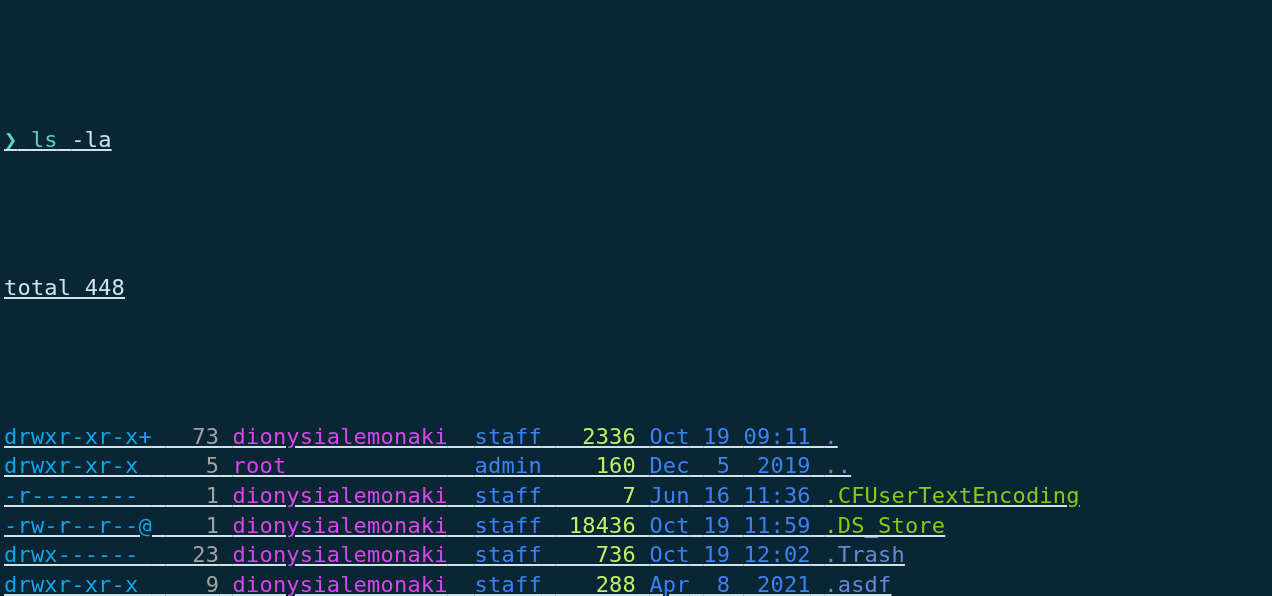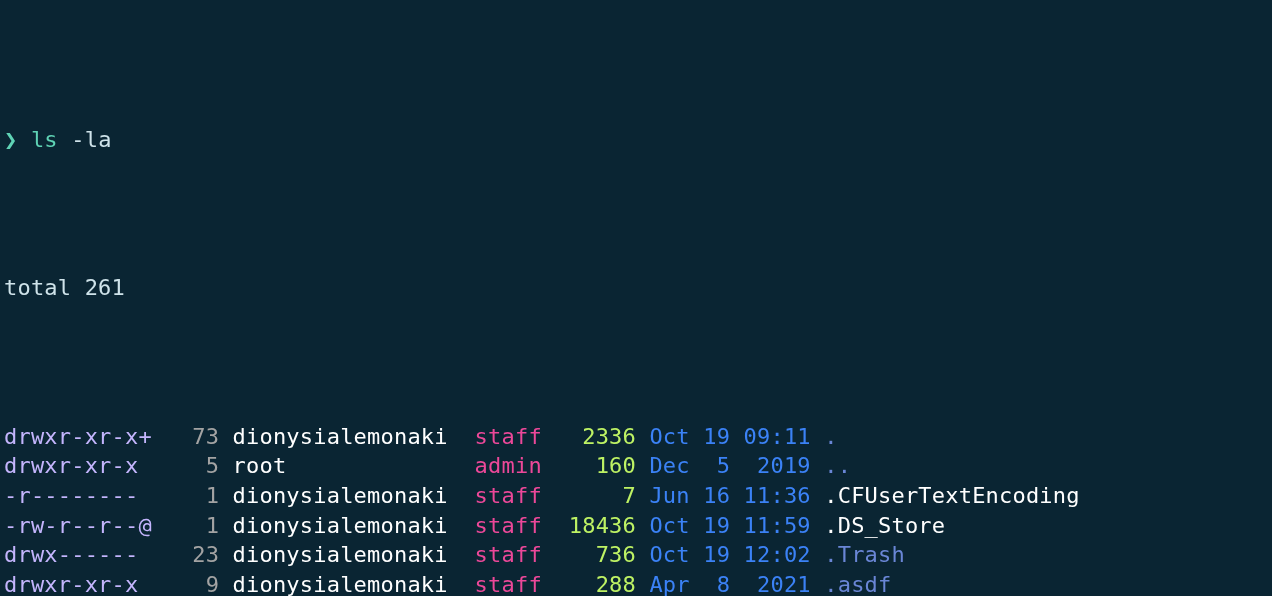--- a/index.html
+++ b/index.html
@@ -12,41 +12,41 @@
     line-height: 1.35;
     width: 1272px;
     height: 596px;
     overflow: hidden;
     letter-spacing: 0.2px;
   }
   .terminal {
     padding: 6px 4px;
     white-space: pre;
   }
-  .line { white-space: pre; }
+  .line { white-space: pre; text-decoration: underline; }
   .prompt-caret { color: #5fd3b5; font-weight: bold; }
   .cmd { color: #5fd3b5; }
   .arg { color: #cfe3ea; }
   .hdr { color: #cfe3ea; }
-  .perm  { color: #c4b5fd; }
+  .perm  { color: #0ea5e9; }
   .links { color: #a3a3a3; }
-  .owner { color: #ffffff; }
-  .group { color: #ec4899; }
+  .owner { color: #d946ef; }
+  .group { color: #3b82f6; }
   .size  { color: #bef264; }
   .date  { color: #3b82f6; }
-  .file-plain { color: #ffffff; }
+  .file-plain { color: #84cc16; }
   .file-dir   { color: #6a86d6; } 
 </style>
 </head>
 <body>
 
 <div class="terminal">
 
   
   <div class="line"><span class="prompt-caret">❯</span> <span class="cmd">ls</span> <span class="arg">-la</span></div>
 
   
-  <div class="line hdr">total 261</div>
+  <div class="line hdr">total 448</div>
 
   
   <div id="listing"><div class="line"><span class="perm">drwxr-xr-x+</span> <span class="links">  73</span> <span class="owner">dionysialemonaki</span>  <span class="group">staff</span> <span class="size">  2336</span> <span class="date">Oct</span> <span class="date">19</span> <span class="date">09:11</span> <span class="file-dir">.</span></div><div class="line"><span class="perm">drwxr-xr-x </span> <span class="links">   5</span> <span class="owner">root            </span>  <span class="group">admin</span> <span class="size">   160</span> <span class="date">Dec</span> <span class="date"> 5</span> <span class="date"> 2019</span> <span class="file-dir">..</span></div><div class="line"><span class="perm">-r-------- </span> <span class="links">   1</span> <span class="owner">dionysialemonaki</span>  <span class="group">staff</span> <span class="size">     7</span> <span class="date">Jun</span> <span class="date">16</span> <span class="date">11:36</span> <span class="file-plain">.CFUserTextEncoding</span></div><div class="line"><span class="perm">-rw-r--r--@</span> <span class="links">   1</span> <span class="owner">dionysialemonaki</span>  <span class="group">staff</span> <span class="size"> 18436</span> <span class="date">Oct</span> <span class="date">19</span> <span class="date">11:59</span> <span class="file-plain">.DS_Store</span></div><div class="line"><span class="perm">drwx------ </span> <span class="links">  23</span> <span class="owner">dionysialemonaki</span>  <span class="group">staff</span> <span class="size">   736</span> <span class="date">Oct</span> <span class="date">19</span> <span class="date">12:02</span> <span class="file-dir">.Trash</span></div><div class="line"><span class="perm">drwxr-xr-x </span> <span class="links">   9</span> <span class="owner">dionysialemonaki</span>  <span class="group">staff</span> <span class="size">   288</span> <span class="date">Apr</span> <span class="date"> 8</span> <span class="date"> 2021</span> <span class="file-dir">.asdf</span></div></div>
 
 </div>
 
 </body></html>

